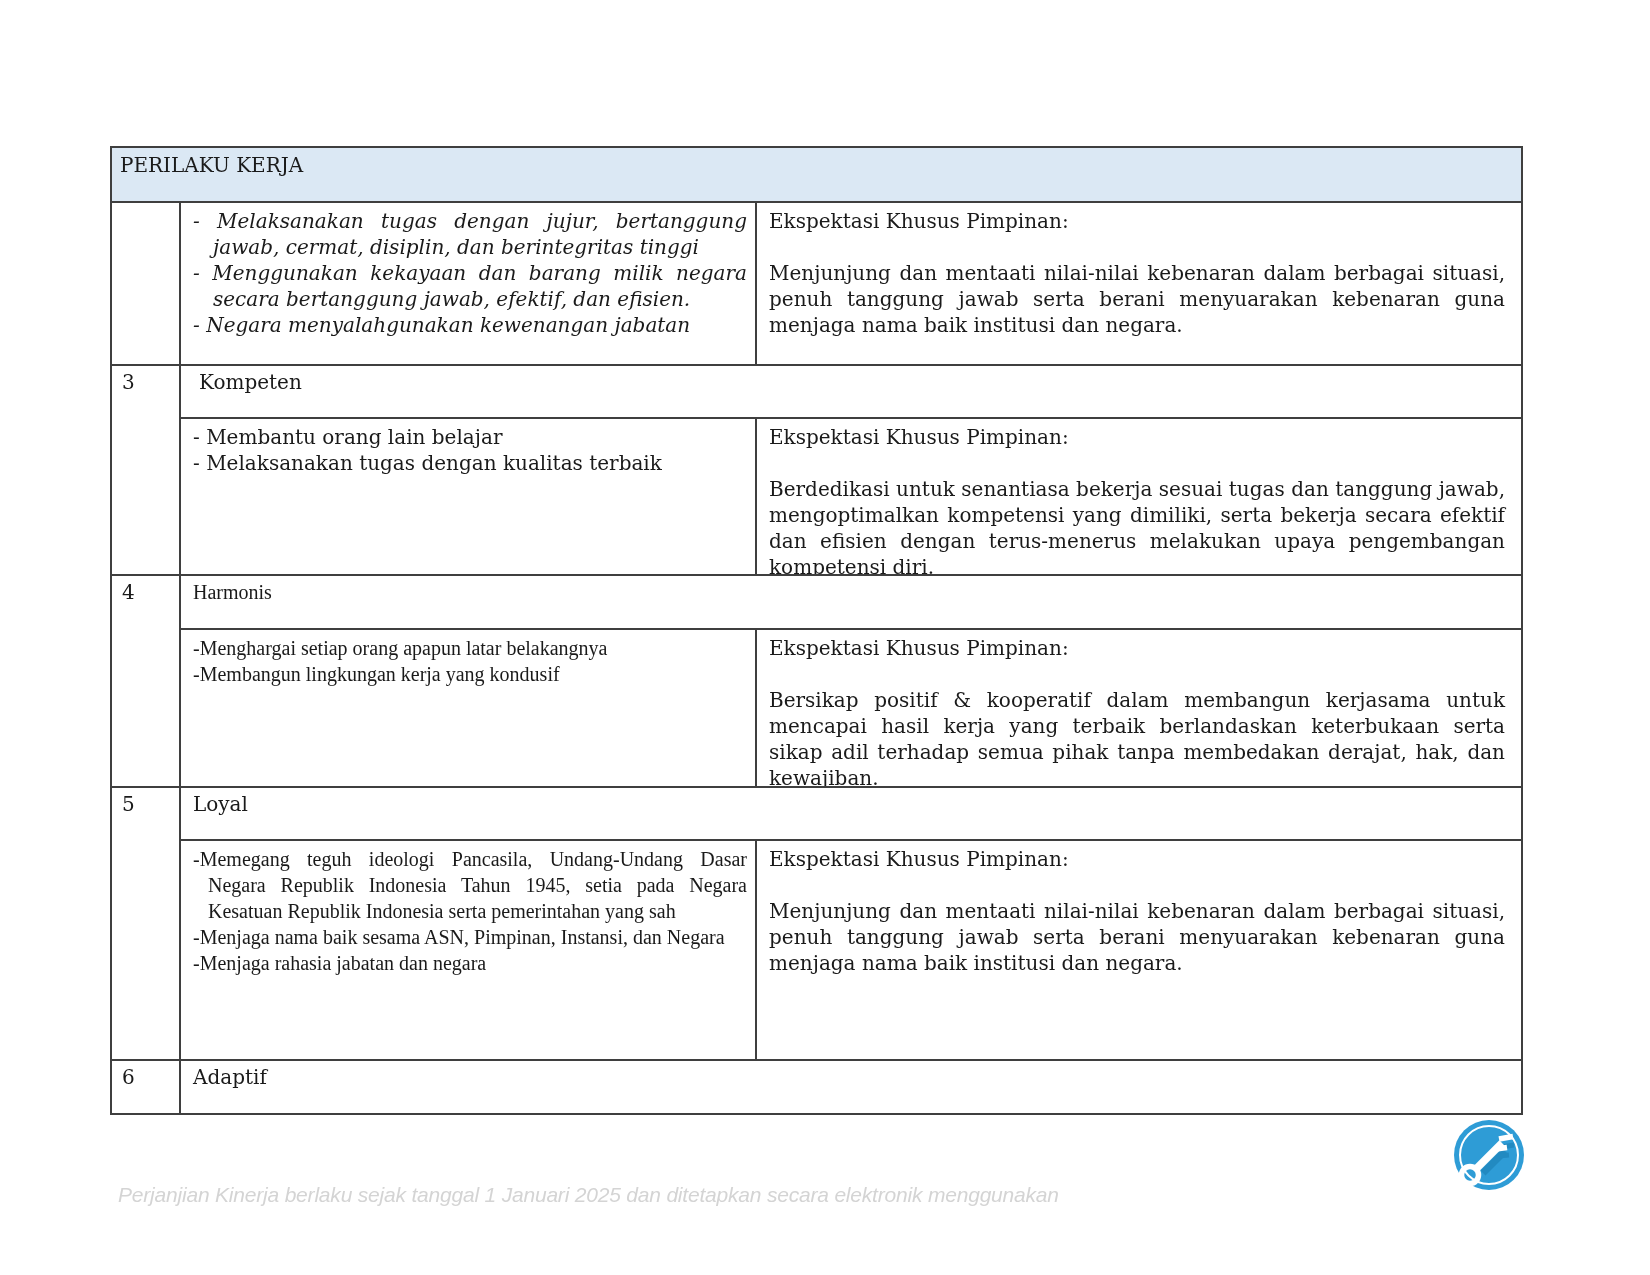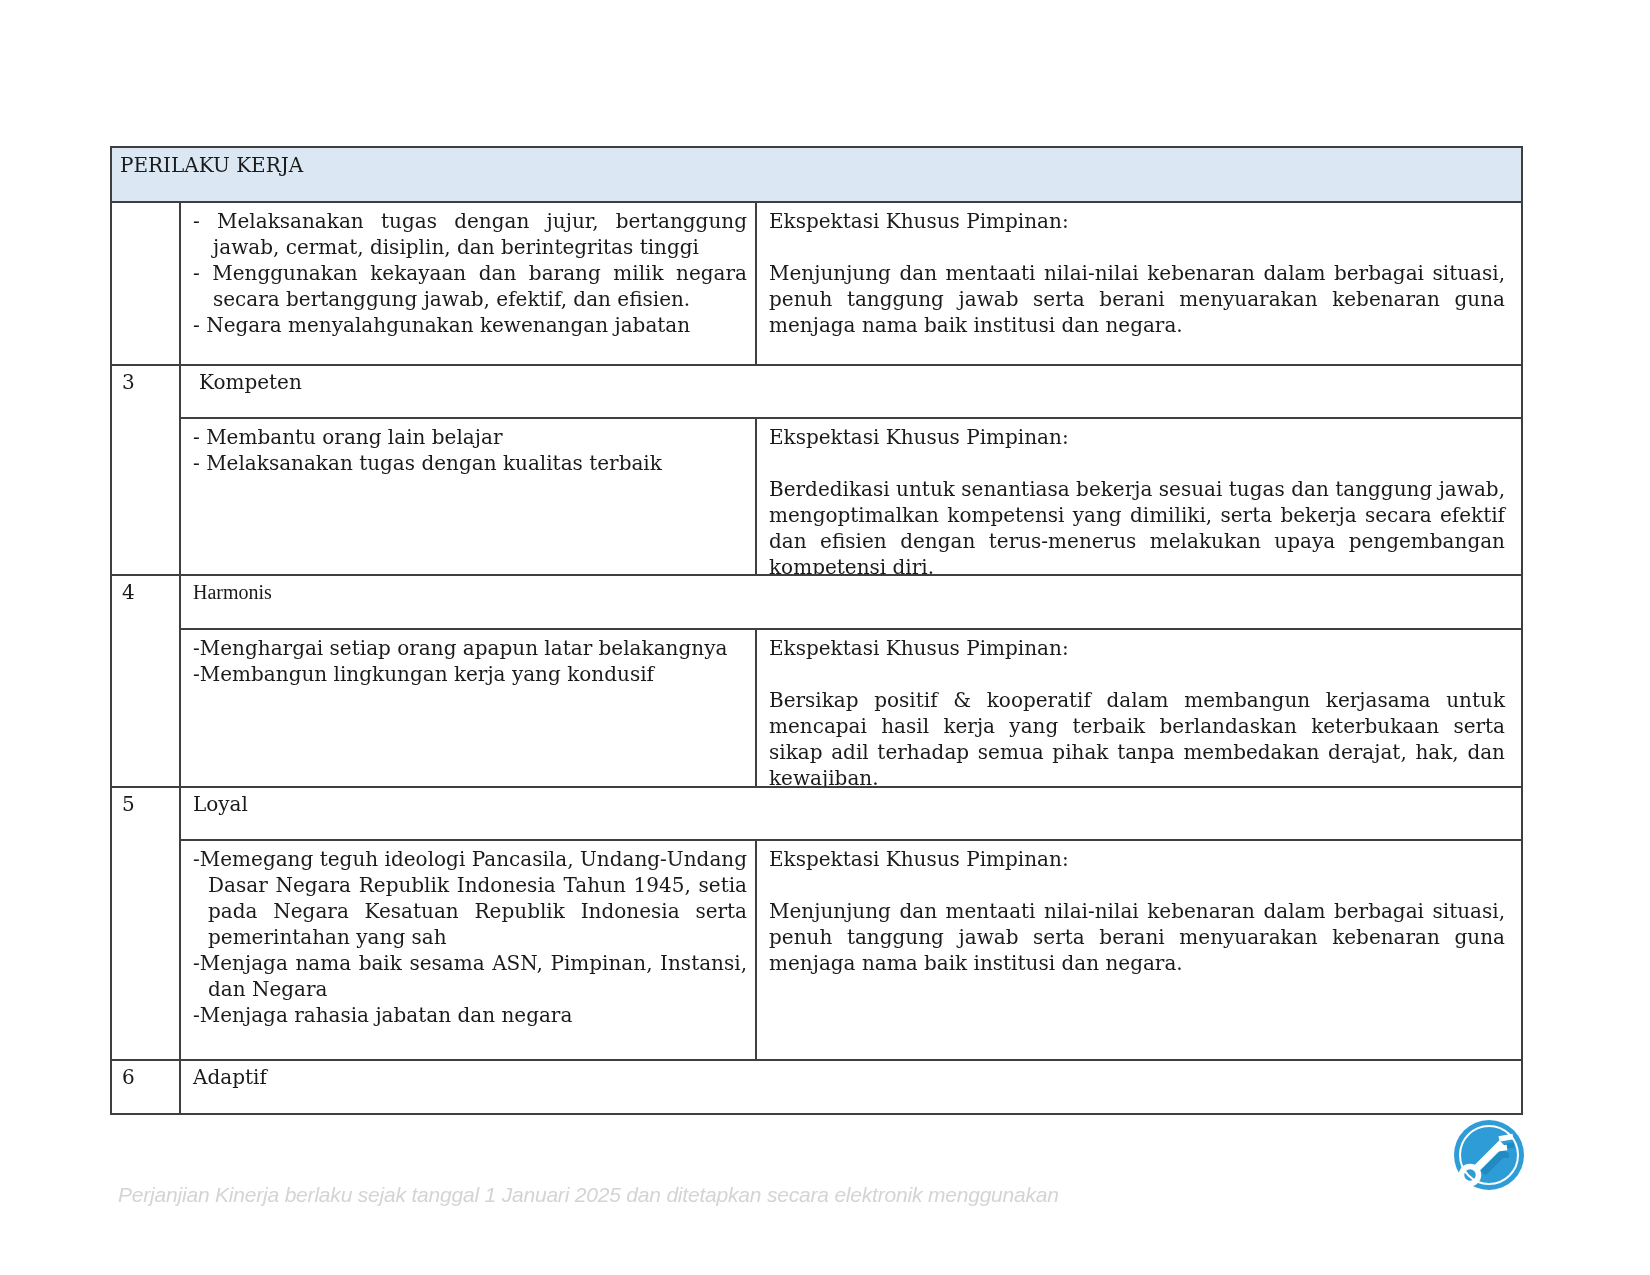--- a/index.html
+++ b/index.html
@@ -26,29 +26,29 @@
   .numcell{border-right:2px solid #3f3f3f;padding:3px 4px 0 10px;}
   .bt{border-top:2px solid #3f3f3f;}
   .labelcell{grid-column:2/4;padding:3px 10px 0 12px;}
   .bulcell{border-right:2px solid #3f3f3f;padding:5px 8px 0 12px;}
   .ekspcell{padding:5px 16px 0 12px;}
   .bullet{
     text-align:justify;
     padding-left:20px;text-indent:-20px;
   }
   .bullet::before{content:"- ";}
-  .tight .bullet{padding-left:15px;text-indent:-15px;}
+  .tight .bullet{padding-left:15px;text-indent:-15px;font-family:Liberation Serif, serif;}
   .tight .bullet::before{content:"-";}
   .bullet:last-child, .bullet.short{text-align:left;}
   .eksp-title{text-align:left;}
   .eksp-gap{height:26px;}
   .eksp-body{text-align:justify;}
   
   .a-num{grid-column:1;grid-row:2;}
-  .a-bul{grid-column:2;grid-row:2;}
+  .a-bul{grid-column:2;grid-row:2;font-style:italic;}
   .a-eksp{grid-column:3;grid-row:2;}
   .s3-num{grid-column:1;grid-row:3/5;}
   .s3-label{grid-row:3;padding-left:18px;}
   .s3-bul{grid-column:2;grid-row:4;}
   .s3-eksp{grid-column:3;grid-row:4;}
   .s4-num{grid-column:1;grid-row:5/7;}
   .s4-label{grid-row:5;font-family:Liberation Serif, serif;}
   .s4-bul{grid-column:2;grid-row:6;}
   .s4-eksp{grid-column:3;grid-row:6;}
   .s5-num{grid-column:1;grid-row:7/9;}

